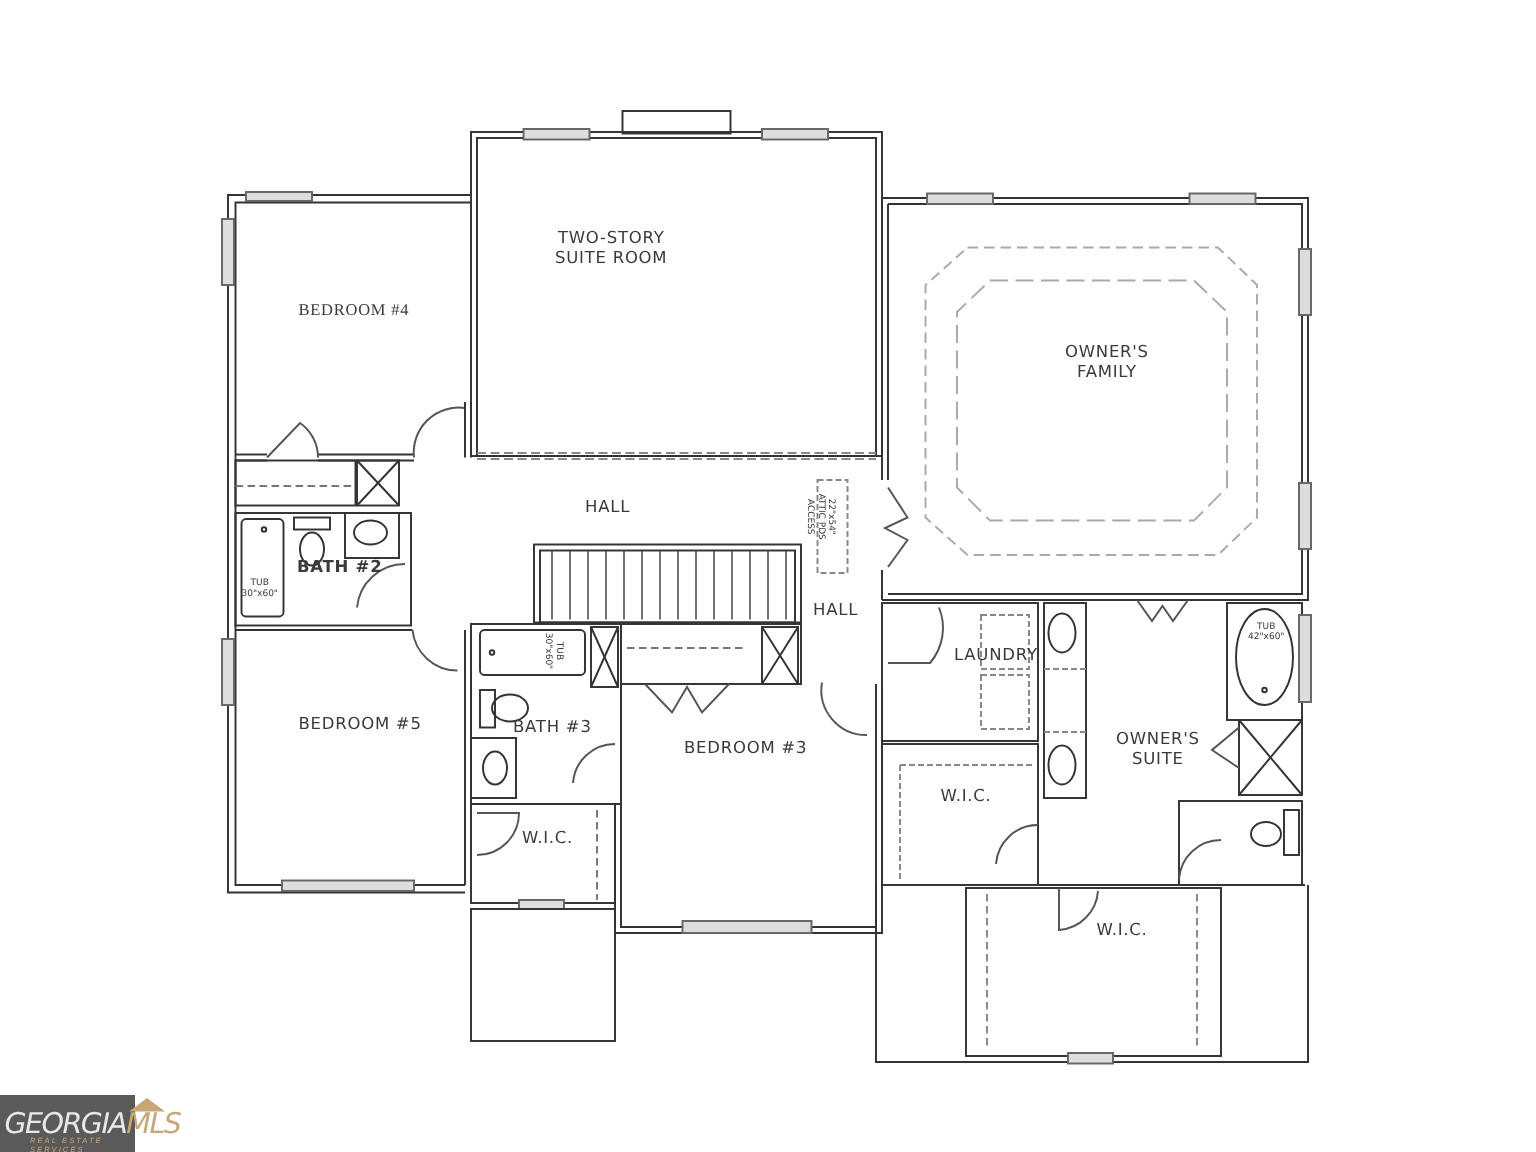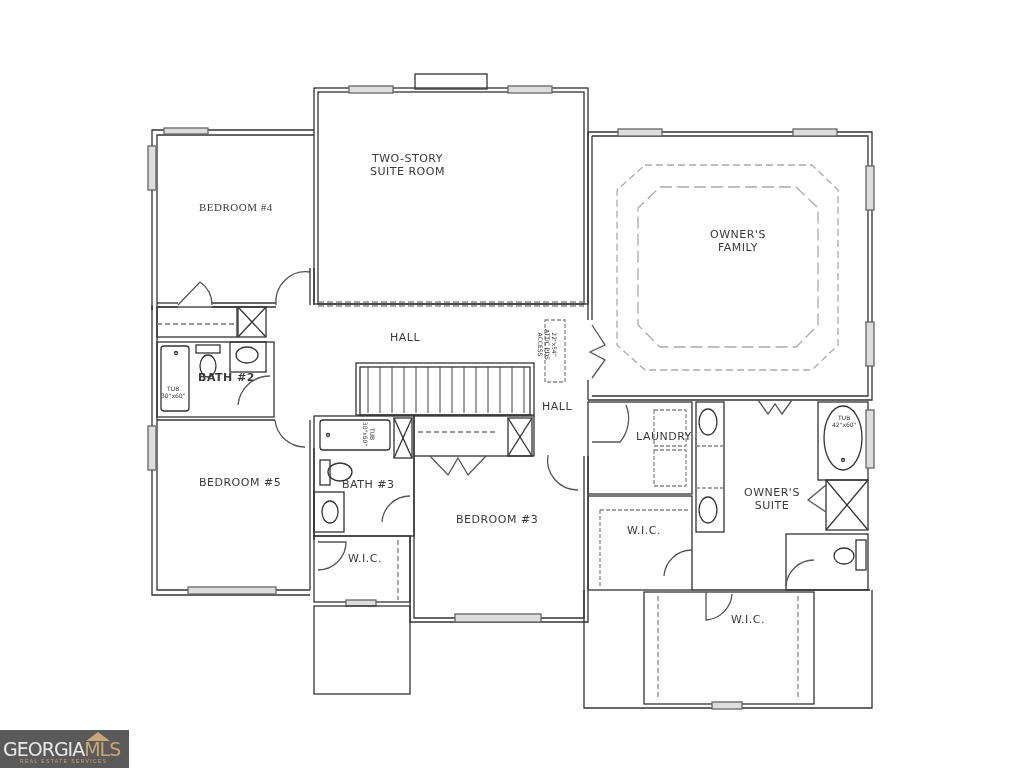--- a/index.html
+++ b/index.html
@@ -1,20 +1,20 @@
 <!DOCTYPE html>
 <html><head>
 <meta charset="utf-8">
 <style>
   html, body { margin:0; padding:0; background:#ffffff; }
   body { width:1024px; height:768px; position:relative; overflow:hidden; font-family:"Liberation Sans", sans-serif; }
   #plan { position:absolute; left:0; top:0; width:1024px; height:768px; }
   .lbl { position:absolute; font-family:"DejaVu Sans", sans-serif; font-size:11px; color:#3a3a3a; letter-spacing:0.5px; text-align:center; line-height:13px; white-space:nowrap; }
   .small { font-size:6px; line-height:7px; letter-spacing:0; }
-  .logo { position:absolute; left:0; top:730px; width:129px; height:38px; background:#5a5a5a; }
+  .logo { position:absolute; left:0; top:730px; width:90px; height:38px; background:#5a5a5a;font-style:italic; }
   .logo .main { position:absolute; left:3px; top:8px; font-size:19px; color:#e8e8e8; font-family:"DejaVu Sans", sans-serif; letter-spacing:-1px; }
   .logo .main .accent { color:#c9a676; }
   .logo .sub { position:absolute; left:20px; top:28px; font-size:5px; color:#c9a676; letter-spacing:1.4px; }
   .logo .roof { position:absolute; left:86px; top:2px; width:0; height:0; border-left:12px solid transparent; border-right:12px solid transparent; border-bottom:9px solid #c9a676; }
 </style>
 </head>
 <body>
 
 <svg id="plan" viewBox="0 0 1024 768" xmlns="http://www.w3.org/2000/svg">
   <g fill="none" stroke="#333" stroke-width="1.3">
@@ -191,21 +191,21 @@
 <div class="lbl" style="left:199px; top:201px;font-family:Liberation Serif, serif;">BEDROOM  #4</div>
 <div class="lbl" style="left:710px; top:228px;">
   <div>OWNER'S</div>
   <div>FAMILY</div>
 </div>
 <div class="lbl" style="left:390px; top:331px;">HALL</div>
 <div class="lbl" style="left:542px; top:400px;">HALL</div>
 <div class="lbl" style="left:198px; top:371px;font-weight:bold;">BATH  #2</div>
 <div class="lbl" style="left:342px; top:478px;text-align:right;">BATH  #3</div>
 <div class="lbl" style="left:199px; top:476px;">BEDROOM  #5</div>
-<div class="lbl" style="left:456px; top:513px;">BEDROOM  #3</div>
+<div class="lbl" style="left:456px; top:492px;">BEDROOM  #3</div>
 <div class="lbl" style="left:604px; top:430px;margin-left:32px;">LAUNDRY</div>
 <div class="lbl" style="left:744px; top:486px;">
   <div>OWNER'S</div>
   <div>SUITE</div>
 </div>
 <div class="lbl" style="left:348px; top:552px;">W.I.C.</div>
 <div class="lbl" style="left:627px; top:524px;">W.I.C.</div>
 <div class="lbl" style="left:731px; top:613px;">W.I.C.</div>
 
 <div class="lbl small" style="left:161px; top:385px;">

